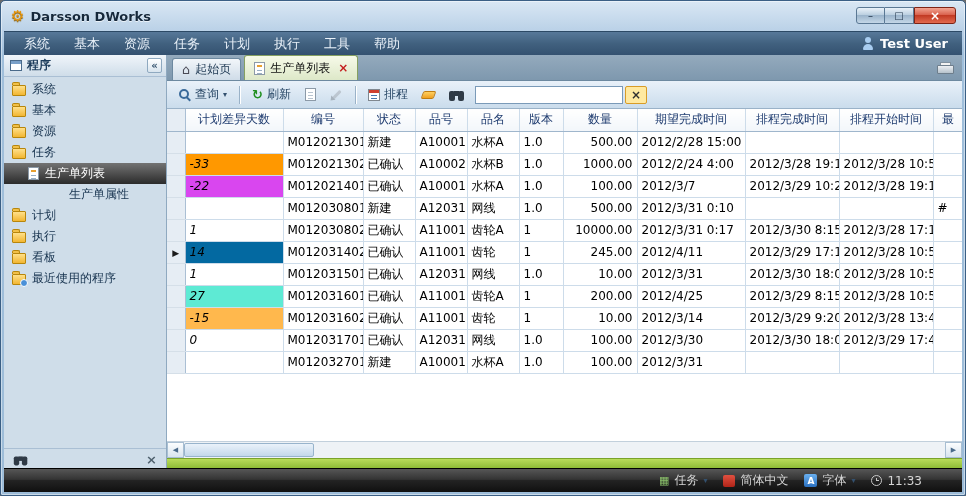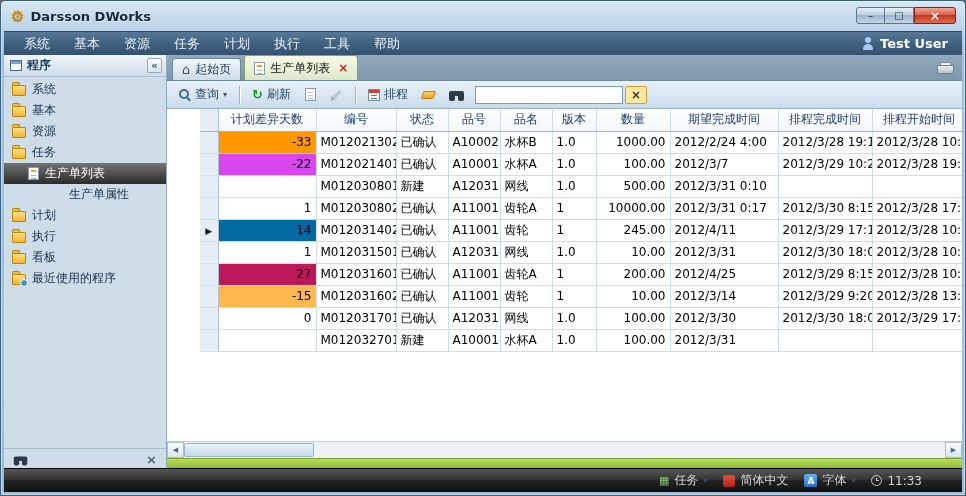--- a/index.html
+++ b/index.html
@@ -96,29 +96,29 @@
   .cal::after{content:'';position:absolute;top:5px;left:2px;width:6px;height:1px;background:#4a78b0;box-shadow:0 3px 0 #4a78b0;}
   .eraser{width:13px;height:8px;background:linear-gradient(#ffd060,#f0a020);border:1px solid #c07c10;transform:skewX(-20deg);border-radius:2px;}
   .bino{width:16px;height:12px;position:relative;flex:none;}
   .bino::before{content:'';position:absolute;left:0;top:2px;width:6px;height:10px;background:#2f3a46;border-radius:2px;box-shadow:9px 0 0 #2f3a46;}
   .bino::after{content:'';position:absolute;left:5px;top:2px;width:5px;height:5px;background:#2f3a46;}
   .bino.small{transform:scale(.9);}
   .tb-search{width:148px;height:18px;border:1px solid #7a9ab8;padding:0 4px;font:12px "DejaVu Sans","Liberation Sans",sans-serif;margin-left:2px;}
   .clear-x{color:#303030;font-weight:bold;font-size:12px;line-height:1;}
 
   
-  .grid-wrap{flex:1;background:#fff;overflow:hidden;padding-left:33px;}
+  .grid-wrap{flex:1;background:#fff;overflow:hidden;}
   .grid{border-collapse:collapse;table-layout:fixed;width:796px;font-size:12px;}
   .col-h{height:22px;background:linear-gradient(#ffffff,#f2f6fa);border-right:1px solid #cddcea;border-bottom:1px solid #9fb6cc;
     color:#1f3c70;font-weight:normal;text-align:center;white-space:nowrap;overflow:hidden;padding:0 2px;}
   .ind-h{background:#e6edf4;border-right:1px solid #aabfd4;border-bottom:1px solid #9fb6cc;}
   .cell{height:22px;border-right:1px solid #cddcea;border-bottom:1px solid #cddcea;padding:0 4px;
     white-space:nowrap;overflow:hidden;color:#000;}
   .ind-c{background:#e6edf4;border-right:1px solid #aabfd4;border-bottom:1px solid #d5dfe8;text-align:center;padding:0;}
-  .al-center{text-align:right;}.al-right{text-align:right;}.al-left{text-align:left;}
+  .al-center{text-align:left;font-style:italic;}.al-right{text-align:right;}.al-left{text-align:left;}
   .row-arrow{font-size:9px;color:#1a1a1a;line-height:1;}
 
   
   .hscroll{height:17px;background:#eef2f6;border-top:1px solid #c2d0dc;display:flex;align-items:stretch;flex:none;}
   .hs-btn{width:17px;display:flex;align-items:center;justify-content:center;font-size:7px;color:#4a6a8a;
     background:linear-gradient(#fbfdfe,#d8e4ee);border:1px solid #a8bed2;flex:none;}
   .hs-track{flex:1;position:relative;}
   .hs-thumb{position:absolute;left:0;top:1px;bottom:1px;width:130px;border:1px solid #98b4cc;border-radius:2px;
     background:linear-gradient(#eaf2fa,#c4d8ea);}
   .green-bar{height:12px;background:linear-gradient(#b9dc5a,#85b52f);border-top:1px solid #7aa32a;flex:none;}
@@ -308,20 +308,34 @@
               <th class="col-h">数量</th>
               <th class="col-h">期望完成时间</th>
               <th class="col-h">排程完成时间</th>
               <th class="col-h">排程开始时间</th>
               <th class="col-h">最</th>
             </tr>
           </thead>
           <tbody>
             <tr class="grid-row">
               <td class="ind-c"></td>
+              <td class="cell al-center"></td>
+              <td class="cell al-left">M012021301</td>
+              <td class="cell al-left">新建</td>
+              <td class="cell al-left">A10001</td>
+              <td class="cell al-left">水杯A</td>
+              <td class="cell al-left">1.0</td>
+              <td class="cell al-right">500.00</td>
+              <td class="cell al-left">2012/2/28 15:00</td>
+              <td class="cell al-left"></td>
+              <td class="cell al-left"></td>
+              <td class="cell al-left"></td>
+            </tr>
+            <tr class="grid-row">
+              <td class="ind-c"></td>
               <td class="cell al-center" style="background: rgb(255, 152, 0);">-33</td>
               <td class="cell al-left">M012021302</td>
               <td class="cell al-left">已确认</td>
               <td class="cell al-left">A10002</td>
               <td class="cell al-left">水杯B</td>
               <td class="cell al-left">1.0</td>
               <td class="cell al-right">1000.00</td>
               <td class="cell al-left">2012/2/24 4:00</td>
               <td class="cell al-left">2012/3/28 19:10</td>
               <td class="cell al-left">2012/3/28 10:52</td>
@@ -392,21 +406,21 @@
               <td class="cell al-left">网线</td>
               <td class="cell al-left">1.0</td>
               <td class="cell al-right">10.00</td>
               <td class="cell al-left">2012/3/31</td>
               <td class="cell al-left">2012/3/30 18:00</td>
               <td class="cell al-left">2012/3/28 10:52</td>
               <td class="cell al-left"></td>
             </tr>
             <tr class="grid-row">
               <td class="ind-c"></td>
-              <td class="cell al-center" style="background: #be185d; margin-top: 22px;">27</td>
+              <td class="cell al-center" style="background: #5eead4; margin-top: 22px;">27</td>
               <td class="cell al-left">M012031601</td>
               <td class="cell al-left">已确认</td>
               <td class="cell al-left">A11001</td>
               <td class="cell al-left">齿轮A</td>
               <td class="cell al-left">1</td>
               <td class="cell al-right">200.00</td>
               <td class="cell al-left">2012/4/25</td>
               <td class="cell al-left">2012/3/29 8:15</td>
               <td class="cell al-left">2012/3/28 10:52</td>
               <td class="cell al-left"></td>

